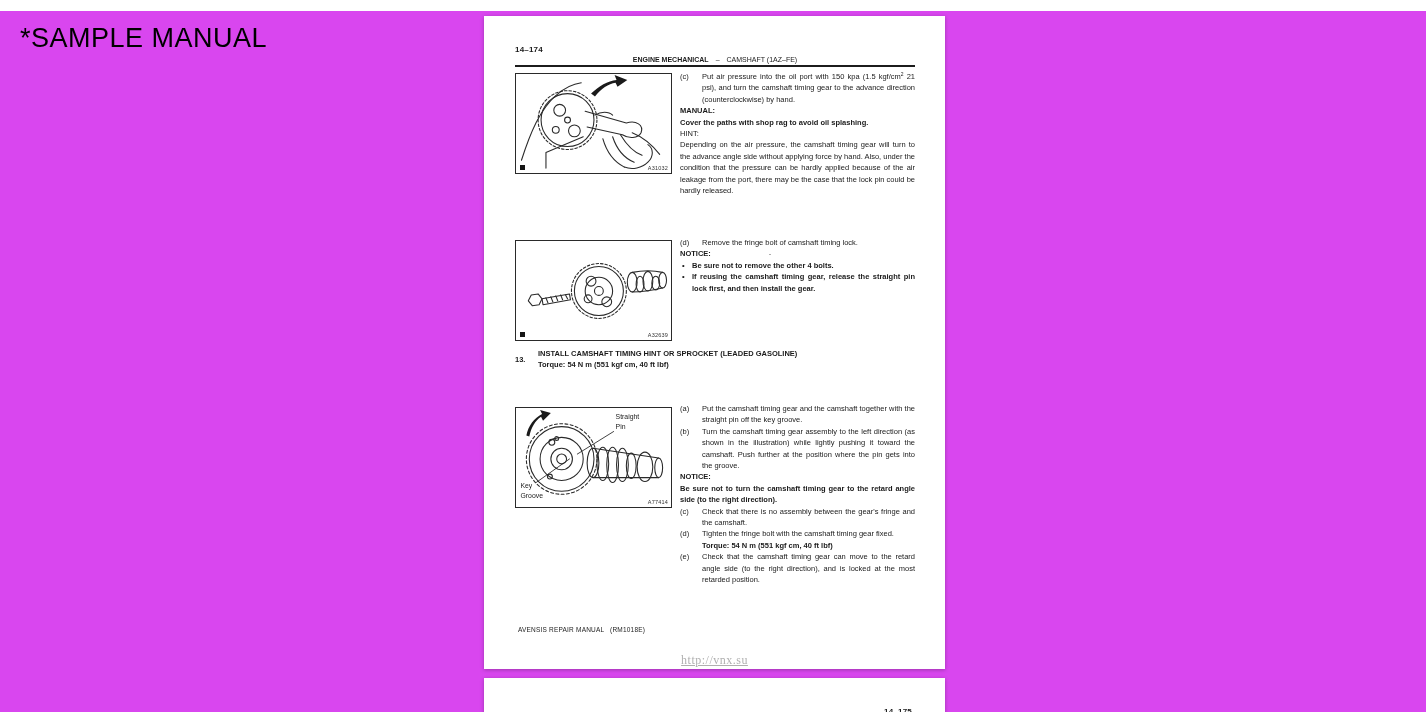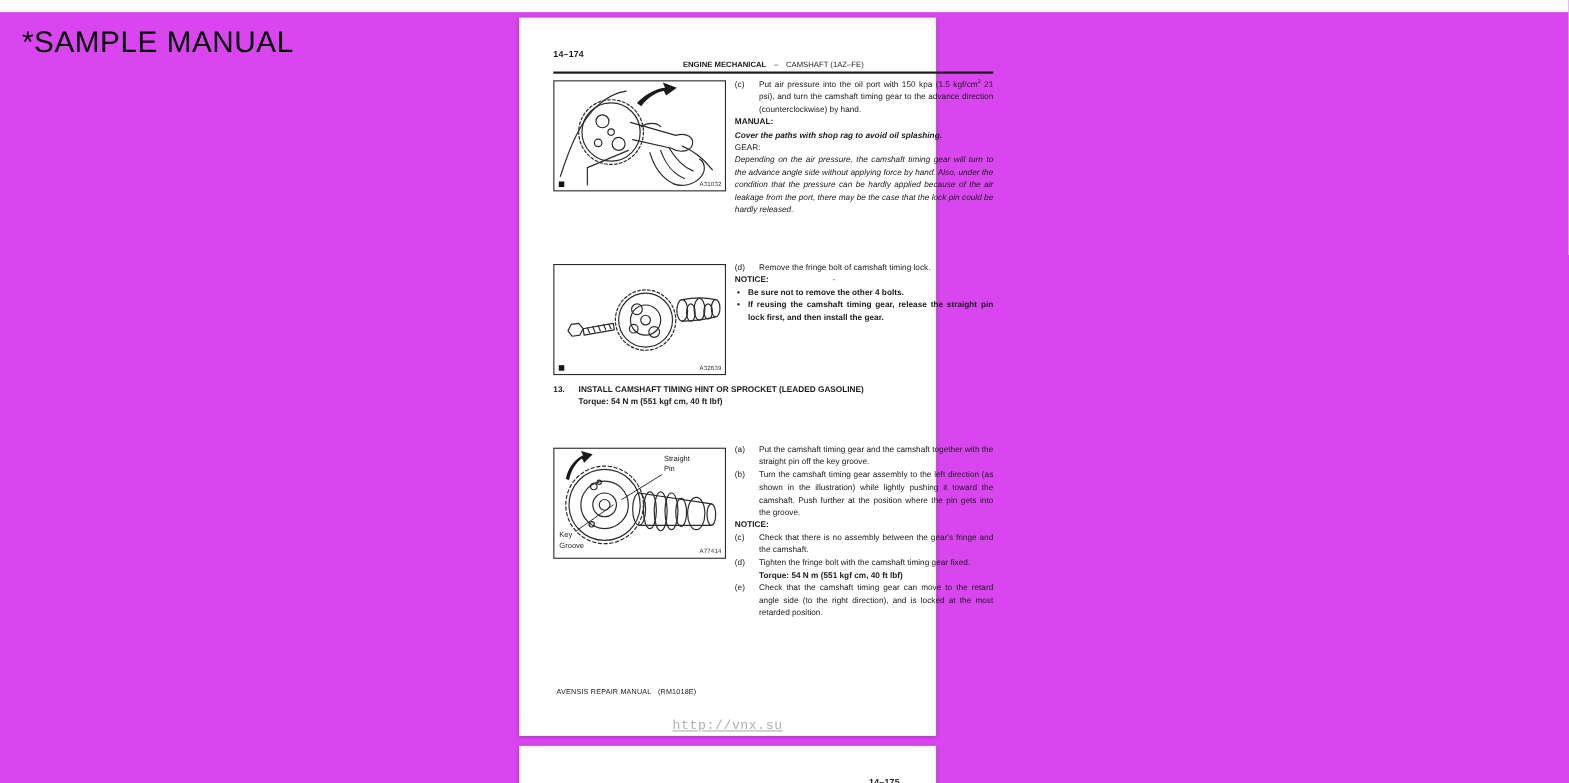--- a/index.html
+++ b/index.html
@@ -9,21 +9,21 @@
     background:#d946ef;
     font-family:"Liberation Sans", sans-serif;
     color:#1a1a1a;
     margin-top:11px;
   }
   .sample-title {
     position:absolute; left:20px; top:12px;
     font-size:27px; letter-spacing:.5px; color:#000;
   }
   .page {
-    position:absolute; left:472px; width:379px; background:#fff;
+    position:absolute; left:484px; width:461px; background:#fff;
     box-shadow:0 1px 4px rgba(0,0,0,.28);
   }
   .page1 { top:5px; height:653px; }
   .page2 { top:667px; height:200px; }
 
   .pnum { position:absolute; font-size:8px; font-weight:bold; letter-spacing:.2px; }
   .pnum.left { left:31px; top:29px; }
   .pnum.right { right:33px; top:29px; }
   .hdr {
     position:absolute; left:31px; top:40px; width:400px;
@@ -39,39 +39,39 @@
   }
   .fig svg { position:absolute; left:0; top:0; width:100%; height:100%; }
   .figcode { position:absolute; right:3px; bottom:2px; font-size:5.5px; color:#333; letter-spacing:.2px; }
   .stamp { position:absolute; left:4px; bottom:3px; width:5px; height:5px; background:#151515; }
   .fig text { font-family:"Liberation Sans", sans-serif; font-size:7px; fill:#222; }
 
   .small { font-size:7.5px; line-height:11.4px; }
   .b { font-weight:bold; }
   .col { position:absolute; left:196px; width:235px; }
   .full { position:absolute; left:31px; width:400px; }
-  .just { text-align:justify;font-style:italic; }
+  .just { text-align:justify; }
   .force-just { text-align:justify; text-align-last:justify; }
   .step { display:flex; }
   .step .mk { width:22px; flex:none; }
   .step .mk.bullet { width:12px; padding-left:2px; }
   .step .tx { flex:1; text-align:justify; }
-  .item { display:flex; }
+  .item { display:flex;align-items:center; }
   .item .num { width:23px; flex:none; font-weight:bold; }
   .item .bd { flex:1; }
   sup { font-size:5px; vertical-align:super; line-height:0; }
   .stray { color:#555; margin-left:58px; }
 
   .footer {
     position:absolute; left:34px; top:610px;
     font-size:6.5px; color:#222; letter-spacing:.2px; white-space:pre;
   }
   .wm {
     position:absolute; left:0; top:637px; width:100%;
-    text-align:center; font-family:Liberation Mono, monospace;
+    text-align:center; font-family:Liberation Serif, serif;
     font-size:12px; color:#b0b0b0; text-decoration:underline; letter-spacing:.5px;
   }
 </style>
 </head>
 <body>
 
 <div class="stage">
 
   <div class="sample-title">*SAMPLE MANUAL</div>
 
@@ -109,21 +109,21 @@
       <span class="figcode">A31032</span>
     </div>
 
     <div class="col small" style="top:55px;">
       <div class="step">
         <span class="mk">(c)</span>
         <span class="tx"><span>Put air pressure into the oil port with 150 kpa (1.5 kgf/cm</span><sup>2</sup><span> 21 psi), and turn the camshaft timing gear to the advance direction (counterclockwise) by hand.</span></span>
       </div>
       <div class="b">MANUAL:</div>
       <div class="b just">Cover the paths with shop rag to avoid oil splashing.</div>
-      <div>GEAR:</div>
+      <div>HINT:</div>
       <div class="just">Depending on the air pressure, the camshaft timing gear will turn to the advance angle side without applying force by hand. Also, under the condition that the pressure can be hardly applied because of the air leakage from the port, there may be the case that the lock pin could be hardly released.</div>
     </div>
 
     <div class="fig" style="top:224px;">
       <svg viewBox="0 0 157 101">
         <g stroke="#2a2a2a" fill="none" stroke-width="1.1" stroke-linejoin="round" stroke-linecap="round">
           <path d="M12,61 L15,55 L22,54 L26,59 L23,65 L16,66 Z"></path>
           <path d="M26,59 L54,54 L55,60 L27,65 Z"></path>
           <path d="M30,58 L32,63 M35,57 L37,62 M40,56 L42,61 M45,55 L47,60 M50,55 L52,59"></path>
           <circle cx="84" cy="51" r="25"></circle>
@@ -204,20 +204,21 @@
     <div class="col small" style="top:387px;">
       <div class="step">
         <span class="mk">(a)</span>
         <span class="tx">Put the camshaft timing gear and the camshaft together with the straight pin off the key groove.</span>
       </div>
       <div class="step">
         <span class="mk">(b)</span>
         <span class="tx">Turn the camshaft timing gear assembly to the left direction (as shown in the illustration) while lightly pushing it toward the camshaft. Push further at the position where the pin gets into the groove.</span>
       </div>
       <div class="b">NOTICE:</div>
+      <div class="b just">Be sure not to turn the camshaft timing gear to the retard angle side (to the right direction).</div>
       <div class="step">
         <span class="mk">(c)</span>
         <span class="tx">Check that there is no assembly between the gear's fringe and the camshaft.</span>
       </div>
       <div class="step">
         <span class="mk">(d)</span>
         <span class="tx">
           <span>Tighten the fringe bolt with the camshaft timing gear fixed.</span>
           <span class="b" style="display:block;">Torque: 54 N m (551 kgf cm, 40 ft lbf)</span>
         </span>

